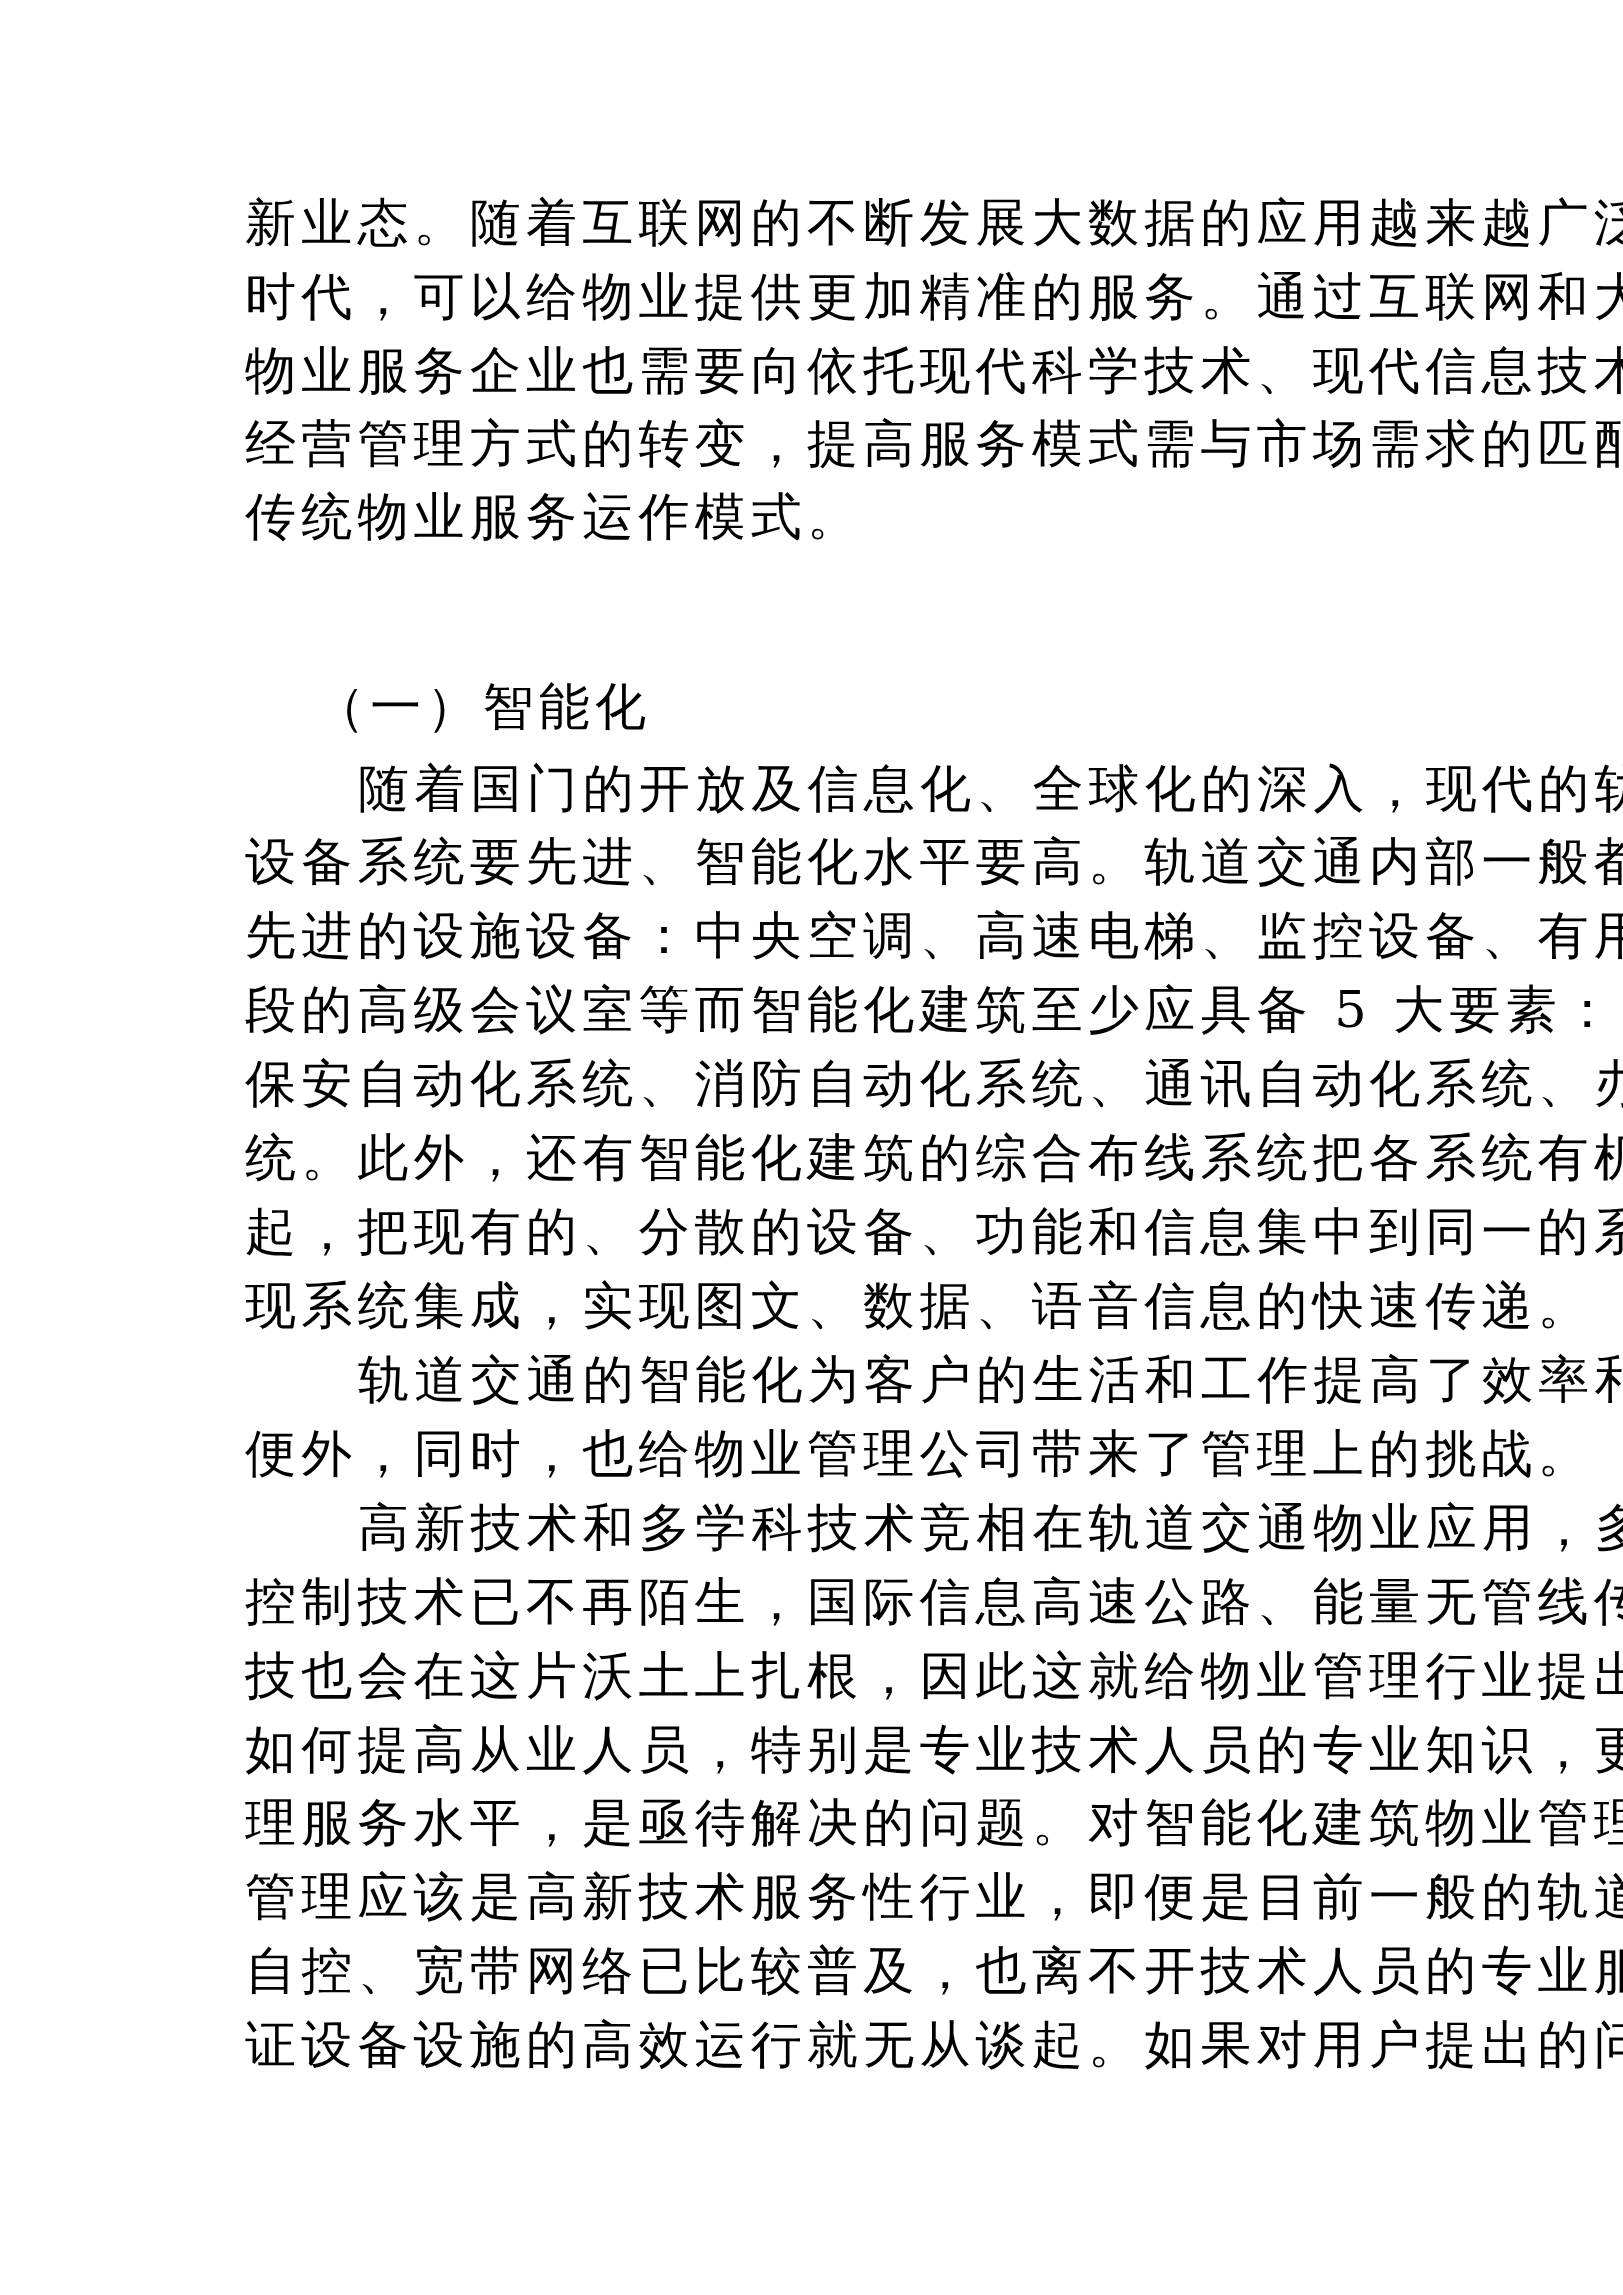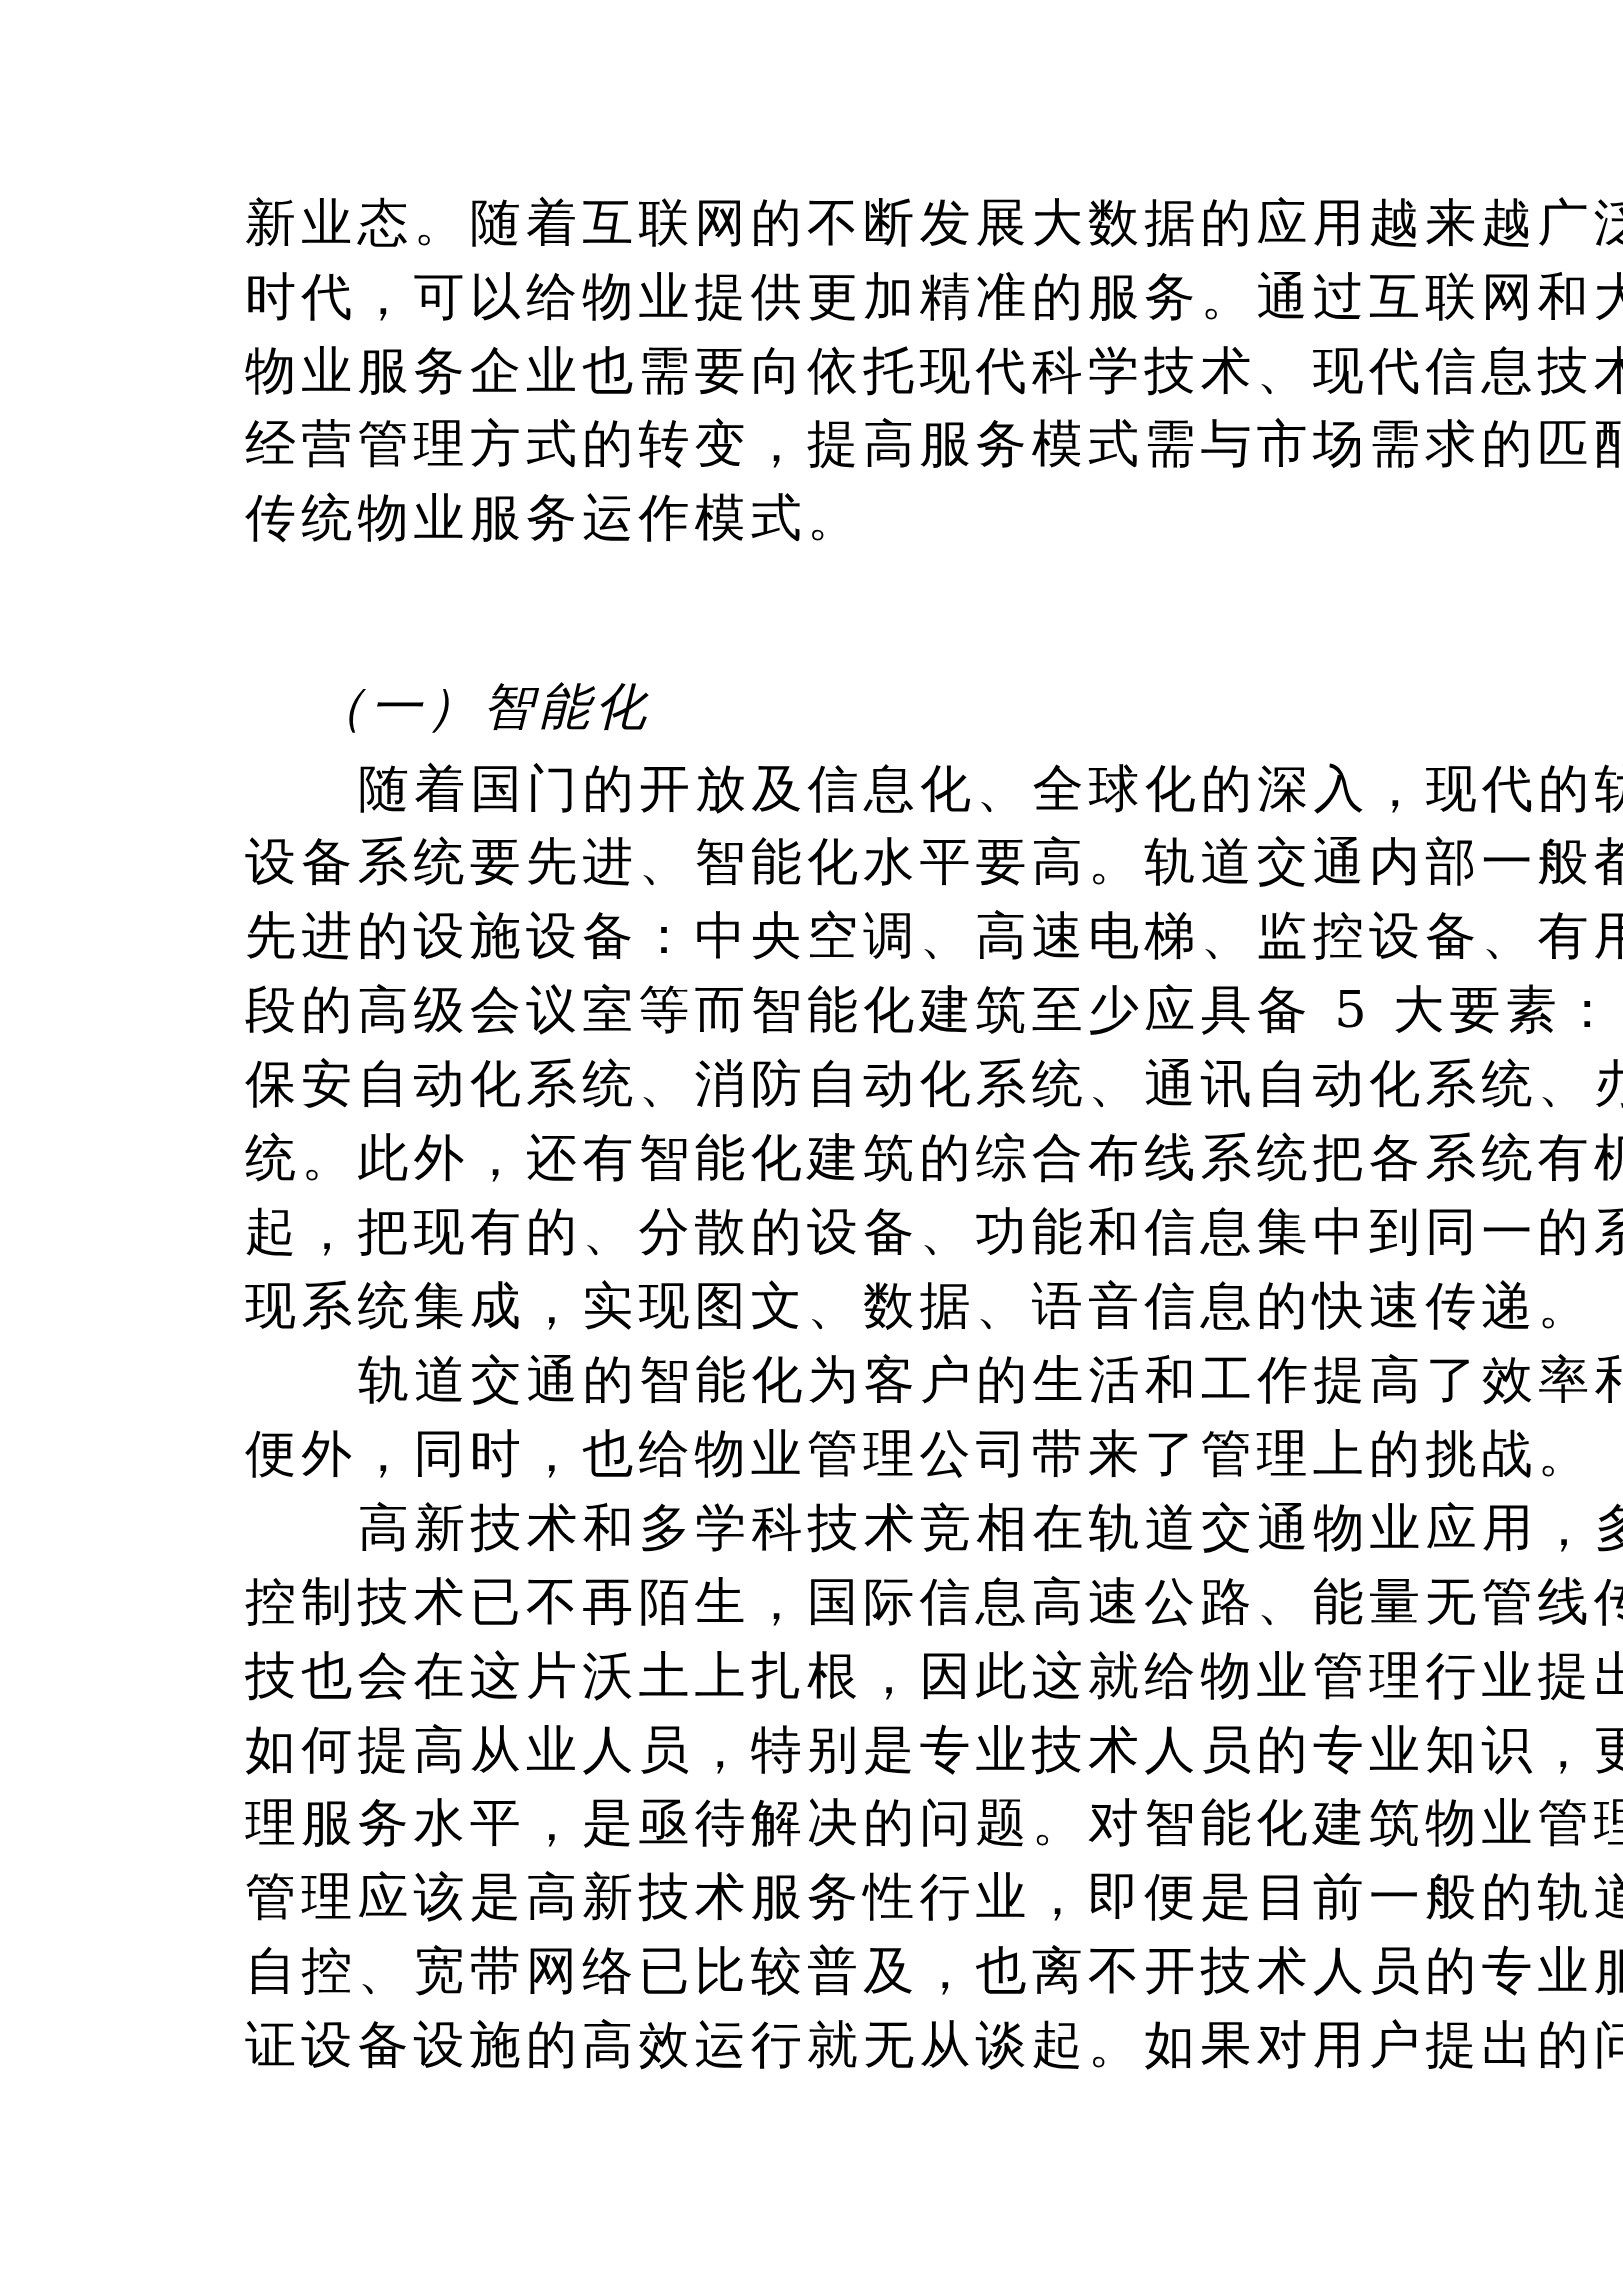--- a/index.html
+++ b/index.html
@@ -31,32 +31,32 @@
     font-size: 51px;
     white-space: nowrap;
     letter-spacing: 5.2px;
     text-align: justify;
     text-align-last: justify;
     overflow: visible;
   }
   .line.last { text-align-last: left; }
   .line.indent { left: 358px; width: 1020px; }
   .heading { position: absolute; left: 245px; height: 65px; line-height: 65px; font-size: 51px; white-space: nowrap; letter-spacing: 5.2px; }
-  .subheading { left: 314px; font-style: italic; }
+  .subheading { left: 314px; }
 </style>
 </head>
 <body>
 
 <div class="page">
 
   <div class="line" style="top:190px;">新业态。随着互联网的不断发展大数据的应用越来越广泛，在大数据</div>
   <div class="line" style="top:264px;">时代，可以给物业提供更加精准的服务。通过互联网和大数据，同时</div>
   <div class="line" style="top:338px;">物业服务企业也需要向依托现代科学技术、现代信息技术、现代企业</div>
   <div class="line" style="top:411px;">经营管理方式的转变，提高服务模式需与市场需求的匹配程度，改变</div>
-  <div class="line last" style="top:485px;">传统物业服务运作模式。</div>
+  <div class="line last" style="top:485px;font-family:Liberation Serif, serif;">传统物业服务运作模式。</div>
 
 
   <div class="heading subheading" style="top:674px;">（一）智能化</div>
 
   <div class="line indent" style="top:756px;">随着国门的开放及信息化、全球化的深入，现代的轨道交通要求</div>
   <div class="line" style="top:829px;">设备系统要先进、智能化水平要高。轨道交通内部一般都要配有更为</div>
   <div class="line" style="top:903px;">先进的设施设备：中央空调、高速电梯、监控设备、有用现代通讯手</div>
   <div class="line" style="top:977px;">段的高级会议室等而智能化建筑至少应具备 5 大要素：自动化系统、</div>
   <div class="line" style="top:1051px;">保安自动化系统、消防自动化系统、通讯自动化系统、办公自动化系</div>
   <div class="line" style="top:1125px;">统。此外，还有智能化建筑的综合布线系统把各系统有机地联系在一</div>

